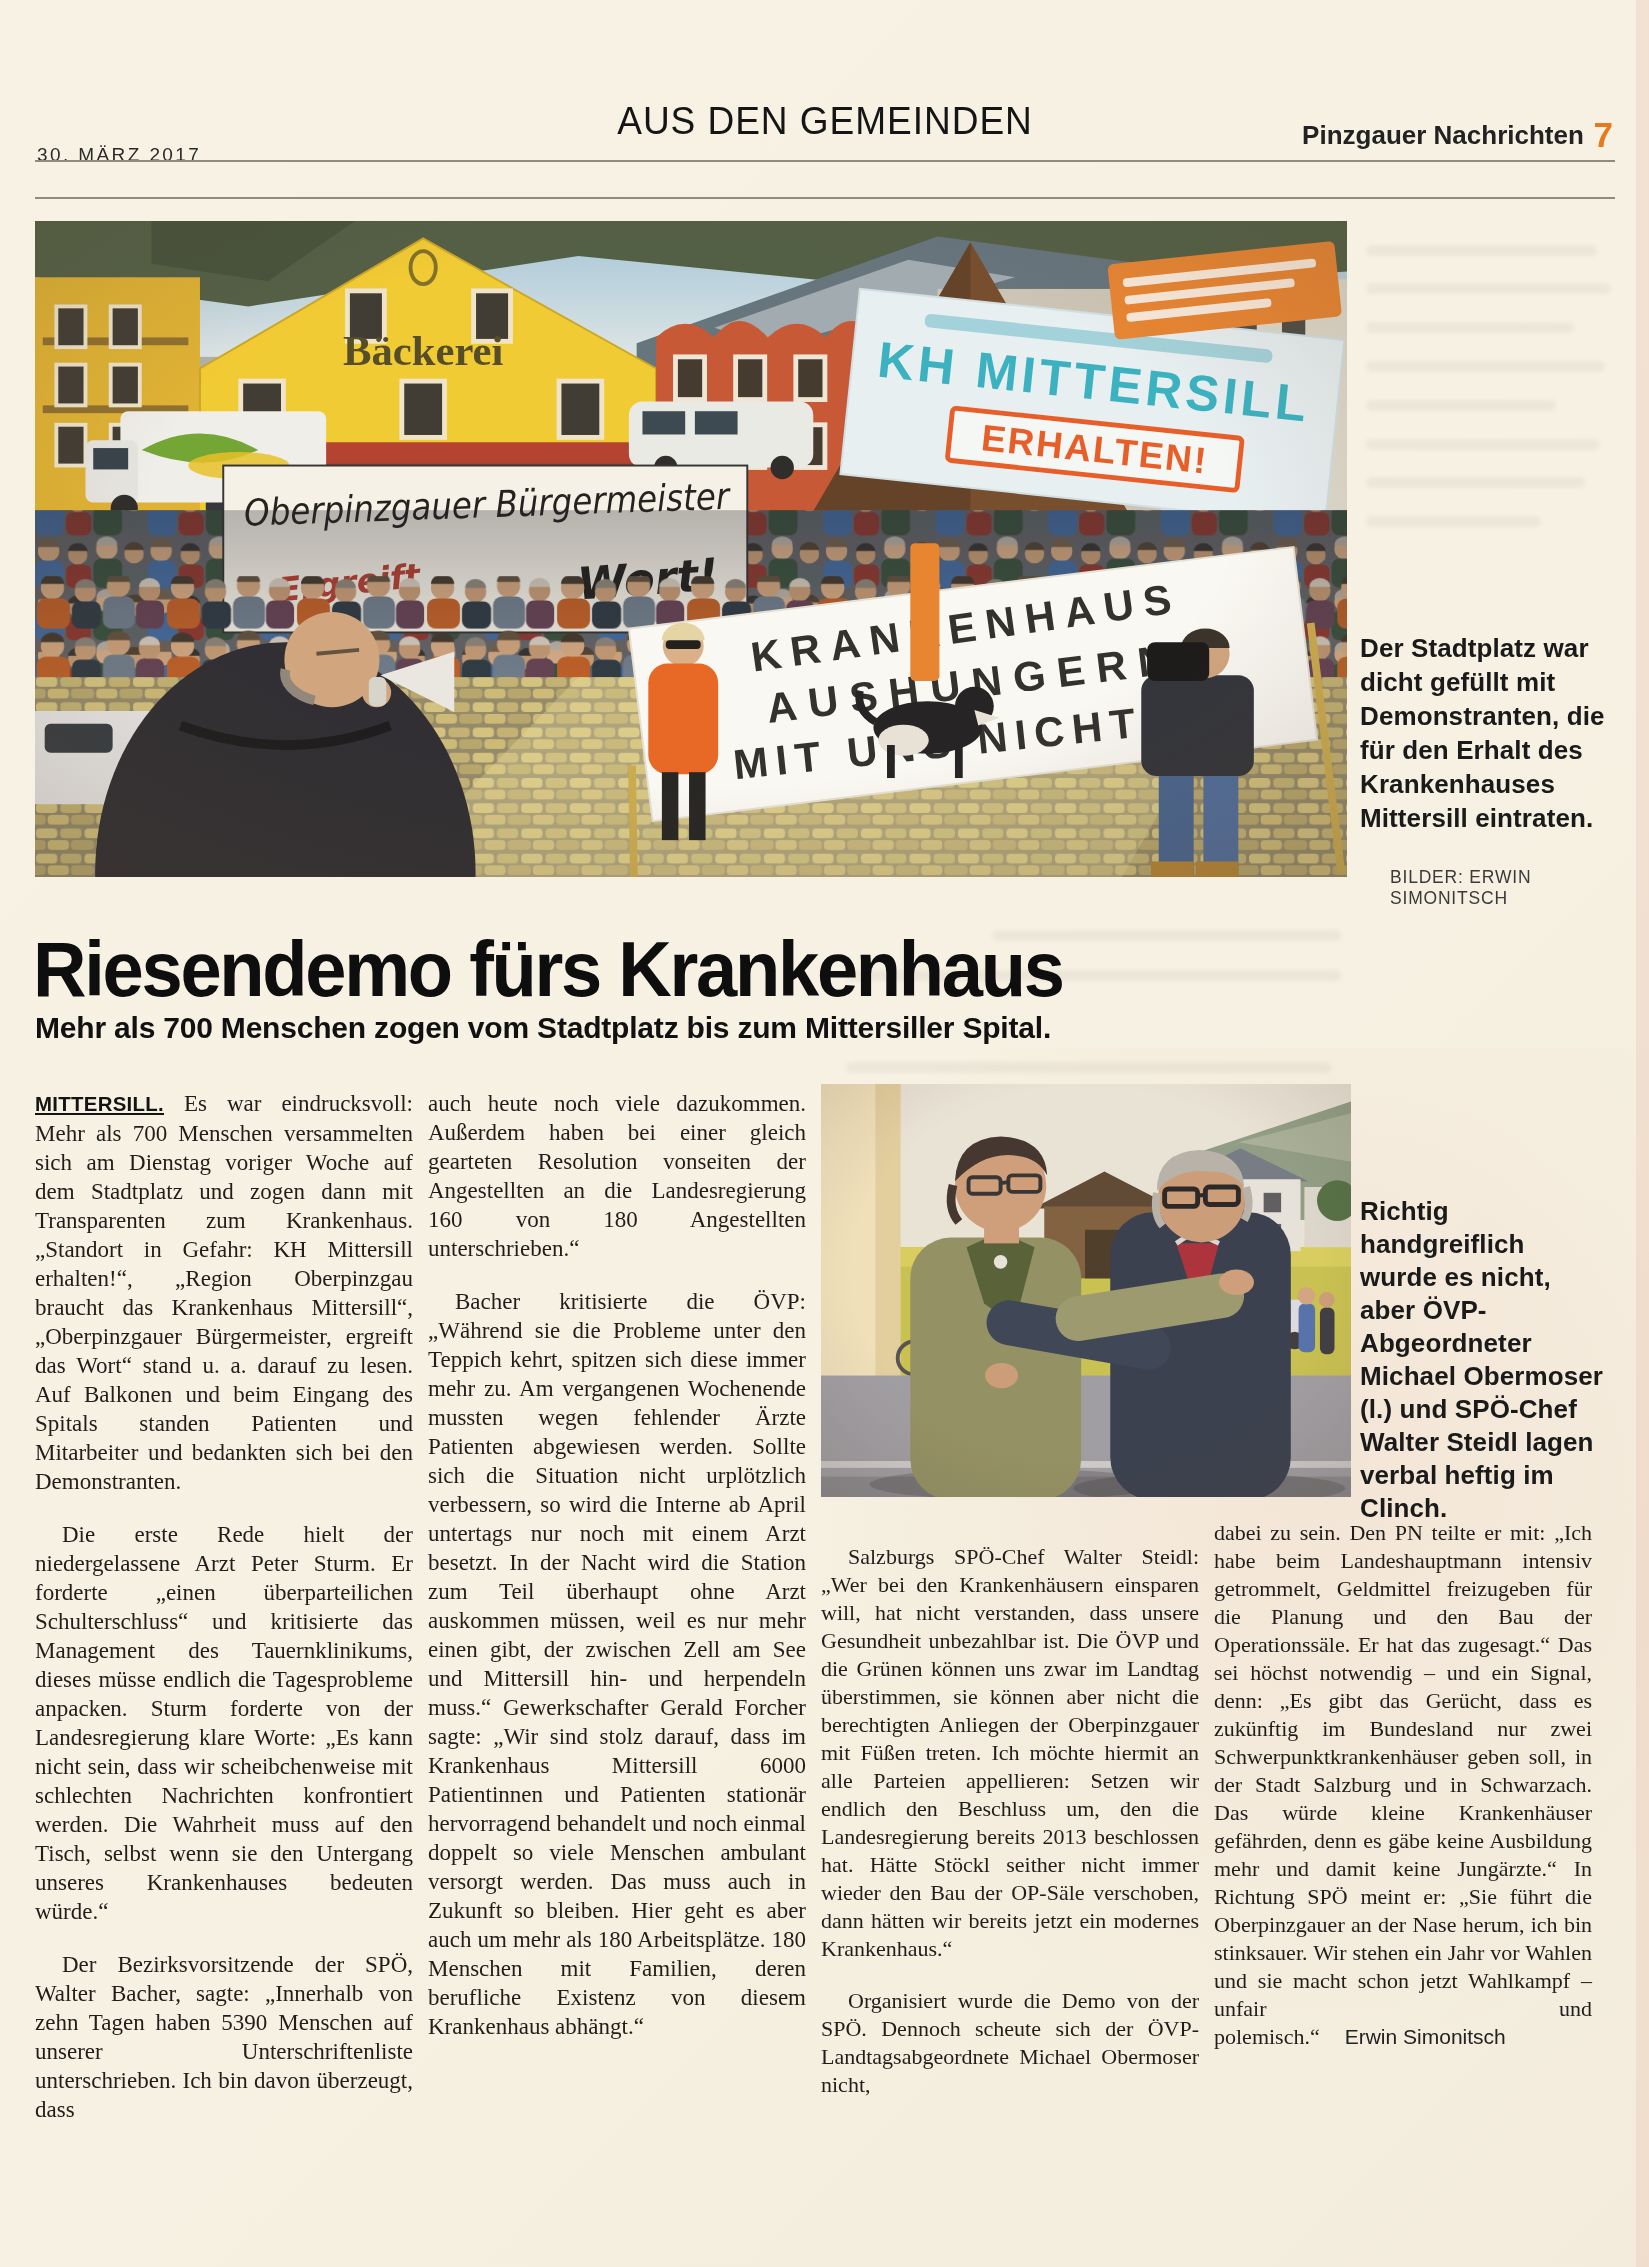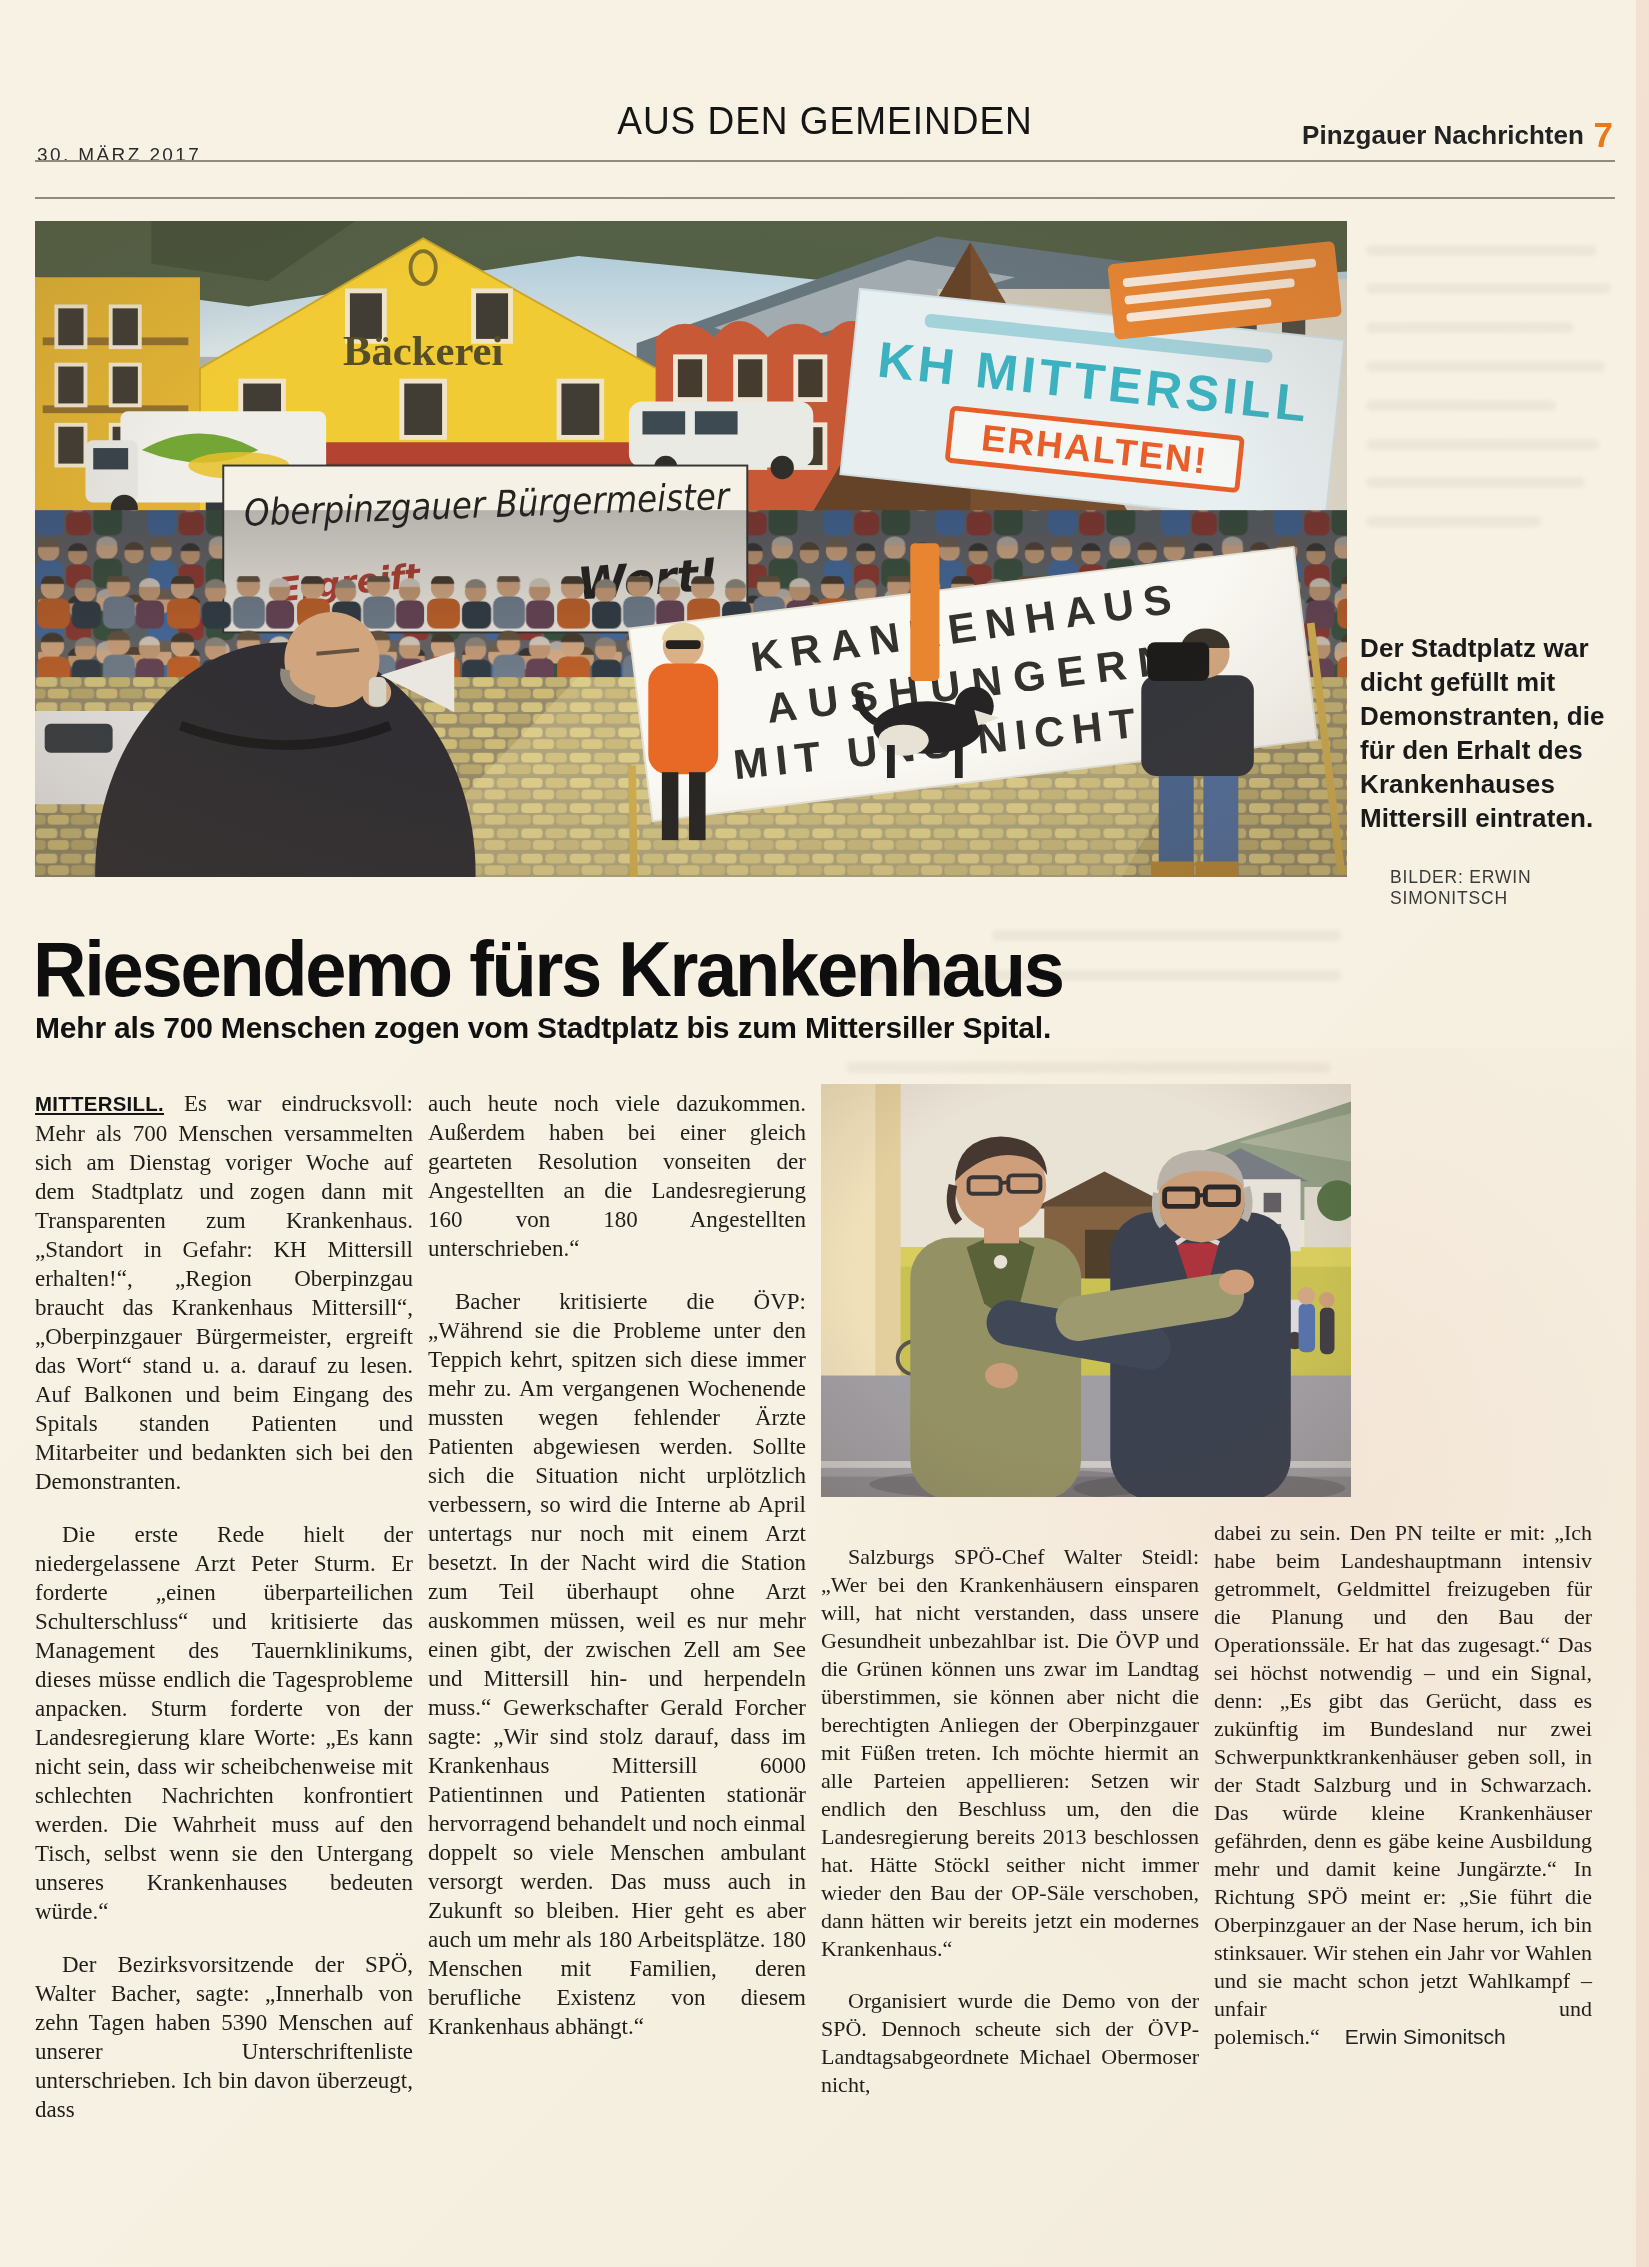--- a/index.html
+++ b/index.html
@@ -397,20 +397,21 @@
 
     <rect x="168" y="252" width="192" height="46" rx="23" fill="#313c4e" transform="rotate(10 360 275)"></rect>
     <ellipse cx="186" cy="300" rx="17" ry="13" fill="#c99a74"></ellipse>
     <rect x="242" y="222" width="196" height="46" rx="23" fill="#96966a" transform="rotate(-9 242 245)"></rect>
     <ellipse cx="428" cy="204" rx="18" ry="13" fill="#cc9c76"></ellipse>
     <rect width="546" height="425" fill="url(#vign2)"></rect>
     <rect width="546" height="425" fill="rgba(240,205,185,.08)"></rect>
   </svg>
   </div>
 
+  <div class="abs cap" style="left:1360px;top:1195px;width:248px;line-height:33px">Richtig handgreiflich wurde es nicht, aber ÖVP-Abgeordneter Michael Obermoser (l.) und SPÖ-Chef Walter Steidl lagen verbal heftig im Clinch.</div>
 
   <div class="abs col cols34" style="left:821px;top:1519px">
     <p class="body indent">Salzburgs SPÖ-Chef Walter Steidl: „Wer bei den Krankenhäusern einsparen will, hat nicht verstanden, dass unsere Gesundheit unbezahlbar ist. Die ÖVP und die Grünen können uns zwar im Landtag überstimmen, sie können aber nicht die berechtigten Anliegen der Oberpinzgauer mit Füßen treten. Ich möchte hiermit an alle Parteien appellieren: Setzen wir endlich den Beschluss um, den die Landesregierung bereits 2013 beschlossen hat. Hätte Stöckl seither nicht immer wieder den Bau der OP-Säle verschoben, dann hätten wir bereits jetzt ein modernes Krankenhaus.“</p>
     <p class="body indent">Organisiert wurde die Demo von der SPÖ. Dennoch scheute sich der ÖVP-Landtagsabgeordnete Michael Obermoser nicht,</p>
   </div>
   <div class="abs col cols34" style="left:1214px;top:1519px">
     <p class="body"><span>dabei zu sein. Den PN teilte er mit: „Ich habe beim Landeshauptmann intensiv getrommelt, Geldmittel freizugeben für die Planung und den Bau der Operationssäle. Er hat das zugesagt.“ Das sei höchst notwendig – und ein Signal, denn: „Es gibt das Gerücht, dass es zukünftig im Bundesland nur zwei Schwerpunktkrankenhäuser geben soll, in der Stadt Salzburg und in Schwarzach. Das würde kleine Krankenhäuser gefährden, denn es gäbe keine Ausbildung mehr und damit keine Jungärzte.“ In Richtung SPÖ meint er: „Sie führt die Oberpinzgauer an der Nase herum, ich bin stinksauer. Wir stehen ein Jahr vor Wahlen und sie macht schon jetzt Wahlkampf – unfair und polemisch.“</span><span class="author">Erwin Simonitsch</span></p>
   </div>
 
 </div>

